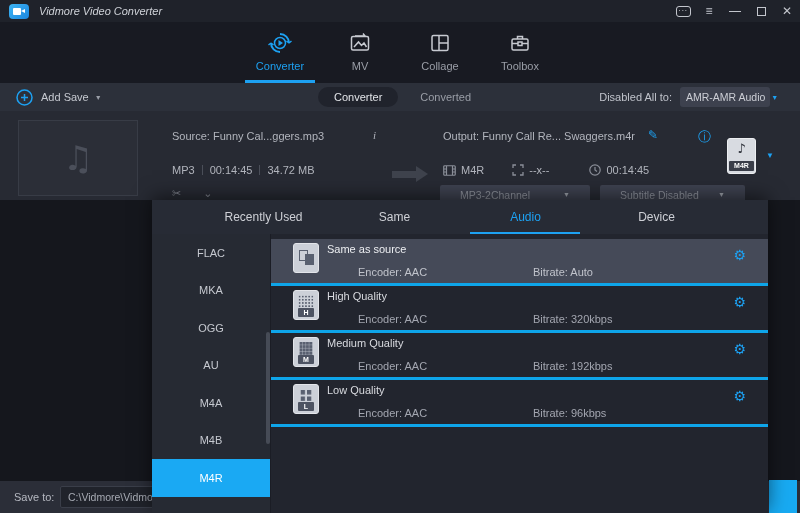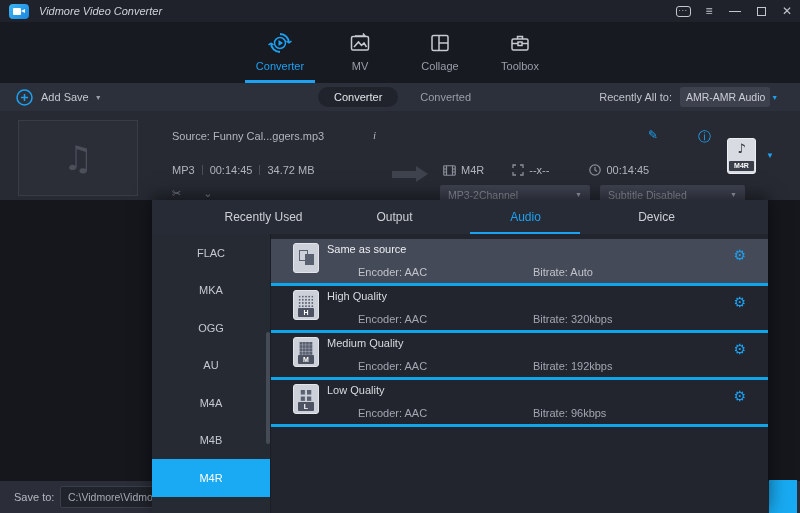--- a/index.html
+++ b/index.html
@@ -52,21 +52,21 @@
   .big-arrow { position:absolute; left:392px; top:60px; width:24px; height:7px; background:#3f434d; }
   .big-arrow:after { content:""; position:absolute; left:24px; top:-5px; border-left:12px solid #3f434d; border-top:8.5px solid transparent; border-bottom:8.5px solid transparent; }
   .out-line1 { position:absolute; left:443px; top:19px; font-size:11px; color:#b2b5bd; }
   .pencil { position:absolute; left:648px; top:17px; font-size:12px; color:#1da1f2; font-family:"DejaVu Sans",sans-serif; }
   .info-circle { position:absolute; left:698px; top:17px; font-size:13px; color:#1da1f2; font-family:"DejaVu Sans",sans-serif; }
   .out-line2 { position:absolute; left:443px; top:53px; display:flex; align-items:center; font-size:11px; color:#b2b5bd; }
   .out-line2 svg { margin-right:5px; }
   .out-res { margin-left:28px; display:flex; align-items:center; }
   .out-dur { margin-left:40px; display:flex; align-items:center; }
   .dd-row { position:absolute; left:440px; top:74px; display:flex; gap:10px; }
-  .dd { height:19px; background:#3e4250; border-radius:2px; display:flex; align-items:center; padding:0 8px; }
+  .dd { height:19px; background:#3e4250; border-radius:2px; display:flex; align-items:center; padding:0 20px; }
   .dd .ddval { font-size:10.5px; color:#8d919b; flex:1; }
   .dd1 { width:150px; } .dd2 { width:145px; }
   .fmt-badge { position:absolute; left:727px; top:27px; width:29px; height:36px; background:#d8dbe1; border:1px solid #eceef1; border-radius:3px; display:flex; flex-direction:column; align-items:center; }
   .fmt-badge .bnote { font-size:13px; color:#2c2f38; margin-top:2px; font-family:"DejaVu Sans",sans-serif; }
   .fmt-badge .bband { margin-top:auto; margin-bottom:2px; width:25px; height:10px; background:#3a3e49; color:#fff; font-size:7px; font-weight:bold; text-align:center; line-height:10px; border-radius:1px; }
   .badge-caret { position:absolute; left:766px; top:40px; font-size:8px; color:#1da1f2; }
   
   .footer { position:absolute; left:0; top:481px; width:800px; height:32px; background:#2b2e38; }
   .save-to { position:absolute; left:14px; top:10px; font-size:11px; color:#b6b9c1; }
   .save-input { position:absolute; left:60px; top:5px; width:110px; height:22px; background:#20232b; border:1px solid #3a3e49; border-radius:2px; font-size:10.5px; color:#a6aab3; line-height:20px; padding-left:7px; white-space:nowrap; overflow:hidden; }
@@ -186,21 +186,21 @@
       <path d="M8.5 5 v7 M5 8.5 h7" stroke="#1da1f2" stroke-width="1.5"></path>
     </svg>
     <span class="aflabel">Add Save</span>
     <span class="caret">▼</span>
   </div>
   <div class="mid-tabs">
     <div class="pill">Converter</div>
     <div class="tab-converted">Converted</div>
   </div>
   <div class="convert-all">
-    <span class="ca-label">Recently All to:</span>
+    <span class="ca-label">Disabled All to:</span>
     <div class="ca-select">
       <span class="ca-value">AMR-AMR Audio</span>
       <span class="caret blue">▼</span>
     </div>
   </div>
 </div>
 
 <div class="filerow">
   <div class="thumb">
     <span class="note">♫</span>
@@ -212,20 +212,21 @@
     <span class="sep"></span>
     <span>00:14:45</span>
     <span class="sep"></span>
     <span>34.72 MB</span>
   </div>
   <div class="mini-icons">
     <span>✂</span>
     <span>⌄</span>
   </div>
   <div class="big-arrow"></div>
+  <div class="out-line1">Output: Funny Call Re... Swaggers.m4r</div>
   <div class="pencil">✎</div>
   <div class="info-circle">ⓘ</div>
   <div class="out-line2">
     <svg width="13" height="11" viewBox="0 0 13 11" fill="none">
       <rect x="0.75" y="0.75" width="11.5" height="9.5" rx="1" stroke="#8b8f99" stroke-width="1.2"></rect>
       <path d="M3.5 1 v9 M9.5 1 v9" stroke="#8b8f99" stroke-width="1.2"></path>
       <path d="M1 4 h2.5 M1 7 h2.5 M9.5 4 h2.5 M9.5 7 h2.5" stroke="#8b8f99" stroke-width="1"></path>
     </svg>
     <span>M4R</span>
     <span class="out-res">
@@ -261,21 +262,21 @@
 
 <div class="footer">
   <div class="save-to">Save to:</div>
   <div class="save-input">C:\Vidmore\Vidmor</div>
 </div>
 <div class="convert-all-btn"></div>
 
 <div class="panel">
   <div class="panel-tabs">
     <div class="ptab">Recently Used</div>
-    <div class="ptab">Output</div>
+    <div class="ptab">Same</div>
     <div class="ptab active">
       <span>Audio</span>
       <div class="punderline"></div>
     </div>
     <div class="ptab">Device</div>
   </div>
   <div class="panel-body">
     <div class="fmt-list">
       <div class="fmt-item">FLAC</div>
       <div class="fmt-item">MKA</div>

